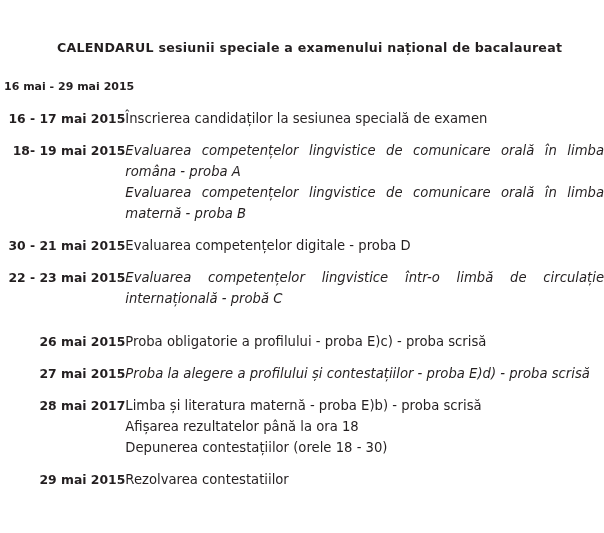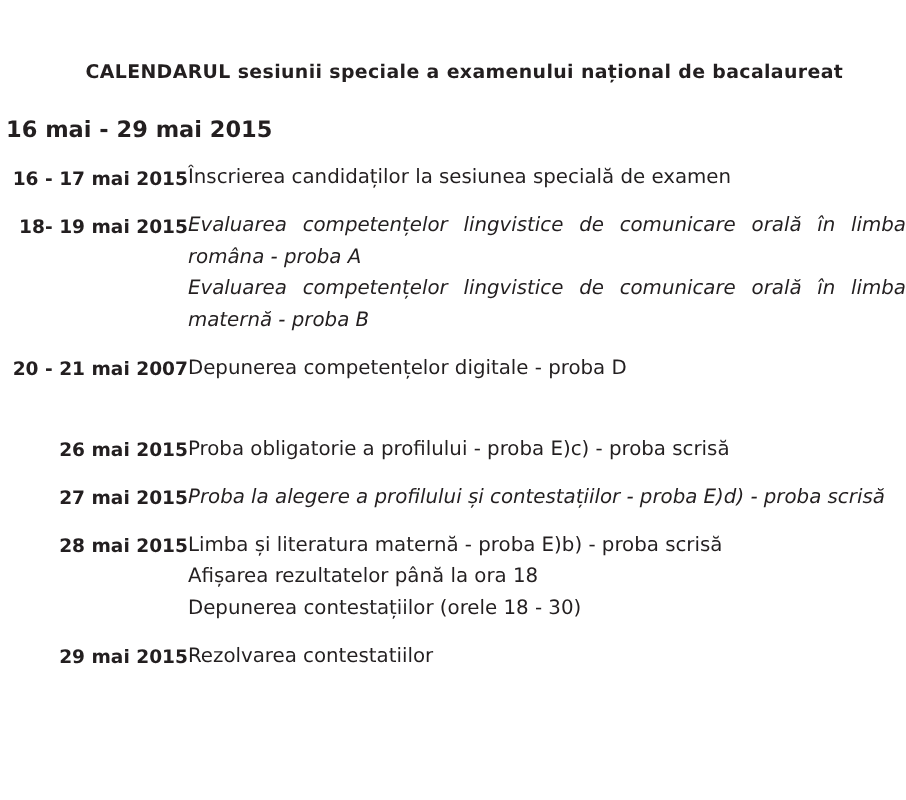--- a/index.html
+++ b/index.html
@@ -36,21 +36,21 @@
     letter-spacing: 0.02em;
     line-height: 16px;
     white-space: nowrap;
   }
 
   
   .doc-period {
     position: absolute;
     left: 4px;
     top: 78px;
-    font-size: 15px;
+    font-size: 11px;
     font-weight: bold;
     line-height: 17px;
     white-space: nowrap;
   }
 
   
   .schedule {
     position: absolute;
     left: 0;
     top: 108px;
@@ -129,28 +129,34 @@
           <td class="desc-cell justify">
             <span class="line">Evaluarea competențelor lingvistice de comunicare orală în limba româna - proba A</span>
             <span class="line">Evaluarea competențelor lingvistice de comunicare orală în limba maternă - proba B</span>
           </td>
         </tr>
         <tr class="spacer-row">
           <td></td>
           <td></td>
         </tr>
         <tr>
-          <td class="date-cell">20 - 21 mai 2007</td>
-          <td class="desc-cell">
-            <span class="line">Depunerea competențelor digitale - proba D</span>
-          </td>
-        </tr>
-        <tr class="spacer-row">
-          <td></td>
-          <td></td>
+          <td class="date-cell">30 - 21 mai 2015</td>
+          <td class="desc-cell">
+            <span class="line">Evaluarea competențelor digitale - proba D</span>
+          </td>
+        </tr>
+        <tr class="spacer-row">
+          <td></td>
+          <td></td>
+        </tr>
+        <tr>
+          <td class="date-cell">22 - 23 mai 2015</td>
+          <td class="desc-cell justify">
+            <span class="line">Evaluarea competențelor lingvistice într-o limbă de circulație internațională - probă C</span>
+          </td>
         </tr>
         <tr class="spacer-row">
           <td></td>
           <td></td>
         </tr>
         <tr class="spacer-row">
           <td></td>
           <td></td>
         </tr>
         <tr>
@@ -167,21 +173,21 @@
           <td class="date-cell">27 mai 2015</td>
           <td class="desc-cell justify">
             <span class="line">Proba la alegere a profilului și contestațiilor - proba E)d) - proba scrisă</span>
           </td>
         </tr>
         <tr class="spacer-row">
           <td></td>
           <td></td>
         </tr>
         <tr>
-          <td class="date-cell">28 mai 2015</td>
+          <td class="date-cell">28 mai 2017</td>
           <td class="desc-cell">
             <span class="line">Limba și literatura maternă - proba E)b) - proba scrisă</span>
             <span class="line">Afișarea rezultatelor până la ora 18</span>
             <span class="line">Depunerea contestațiilor (orele 18 - 30)</span>
           </td>
         </tr>
         <tr class="spacer-row">
           <td></td>
           <td></td>
         </tr>

